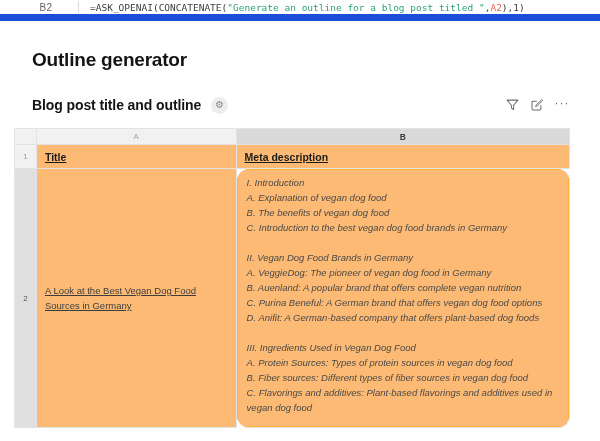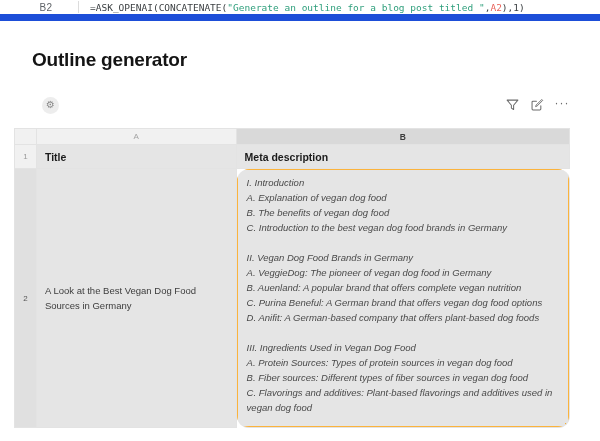--- a/index.html
+++ b/index.html
@@ -42,21 +42,21 @@
   .col-headers .gc { height:16px; display:flex; align-items:center; justify-content:center; }
   .corner { background:#f1f1f1; }
   .colh { background:#f1f1f1; font-size:8px; color:#a3a3a3; }
   .colh.selected { background:#d9d9d9; color:#3c3c3c; font-weight:700; font-size:8.5px; }
 
   .gut { background:#f1f1f1; display:flex; align-items:center; justify-content:center;
     font-size:8px; color:#9a9a9a; }
   .gut.selected { background:#e0e0e0; color:#555; }
 
   .r1 .gc { height:24px; }
-  .cell { background:#e5e5e5; }
+  .cell { background:#fdba74;text-decoration:underline; }
   .hdr-cell { display:flex; align-items:center; padding:0 8px; font-size:10.5px; font-weight:700; color:#1b1b1b; }
 
   .r2 .gc { height:259px; }
   .a2-cell { display:flex; align-items:center; padding:0 8px; font-size:9.5px; color:#3d3d3d; line-height:15px; }
   .b2-cell { position:relative;border-radius:12px; }
   .b2-text { position:absolute; inset:0; padding:6px 10px 6px 10px; font-style:italic;
     font-size:9.5px; line-height:15px; color:#4a4a4a; white-space:pre-wrap; }
   .sel-border { position:absolute; inset:-1px; border:2px solid #fbb33c; pointer-events:none; z-index:2; }
   .fill-handle { position:absolute; right:-4px; bottom:-4px; width:8px; height:8px;
     background:#f5a623; z-index:3; cursor:crosshair; }
@@ -69,20 +69,21 @@
 
   <div class="formula-bar">
     <div class="cell-ref">B2</div>
     <div class="fb-divider"></div>
     <div class="formula"><span>=ASK_OPENAI(CONCATENATE(</span><span class="f-str">"Generate an outline for a blog post titled "</span><span>,</span><span class="f-ref">A2</span><span>),1)</span></div>
   </div>
 
   <div class="page-title">Outline generator</div>
 
   <div class="section-row">
+    <div class="section-title">Blog post title and outline</div>
     <div class="gear-badge">
       <span class="gear-glyph">⚙</span>
     </div>
     <div class="section-icons">
       <div class="icon-btn">
         <svg width="13" height="13" viewBox="0 0 14 14">
           <path d="M1.2 1.2h11.6L8.2 6.7v4.6L5.8 9.8V6.7L1.2 1.2z" fill="none" stroke="#6b6b6b" stroke-width="1.1" stroke-linejoin="round"></path>
         </svg>
       </div>
       <div class="icon-btn">

